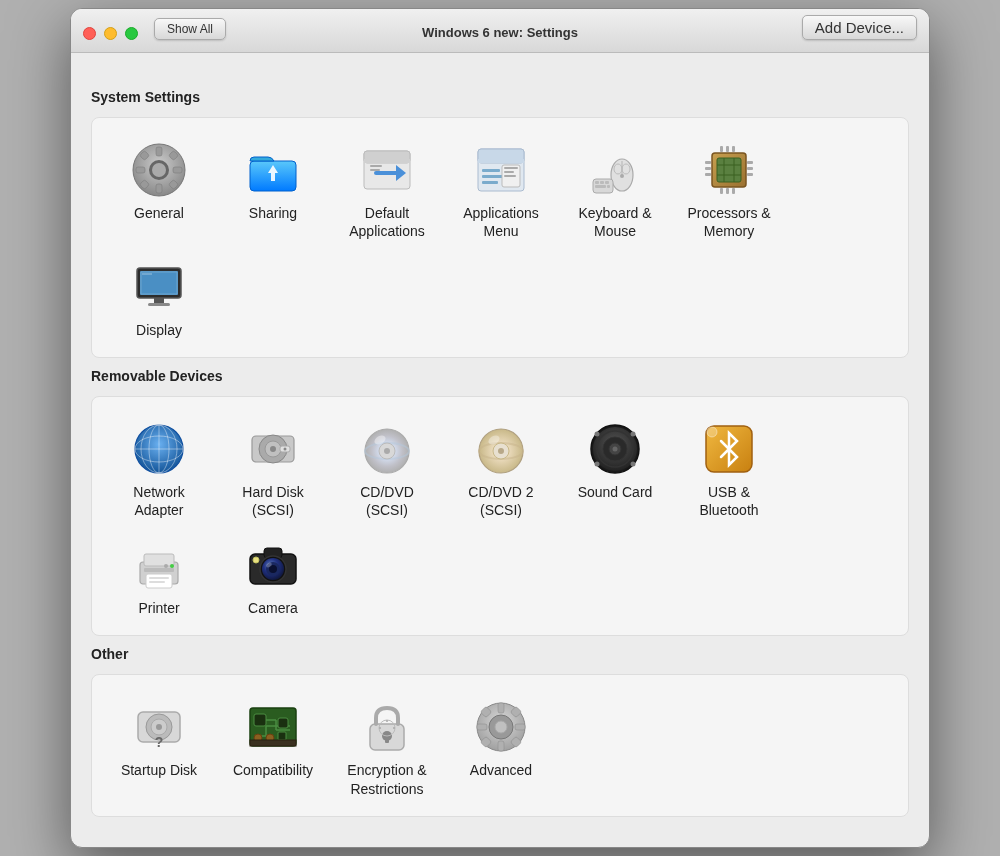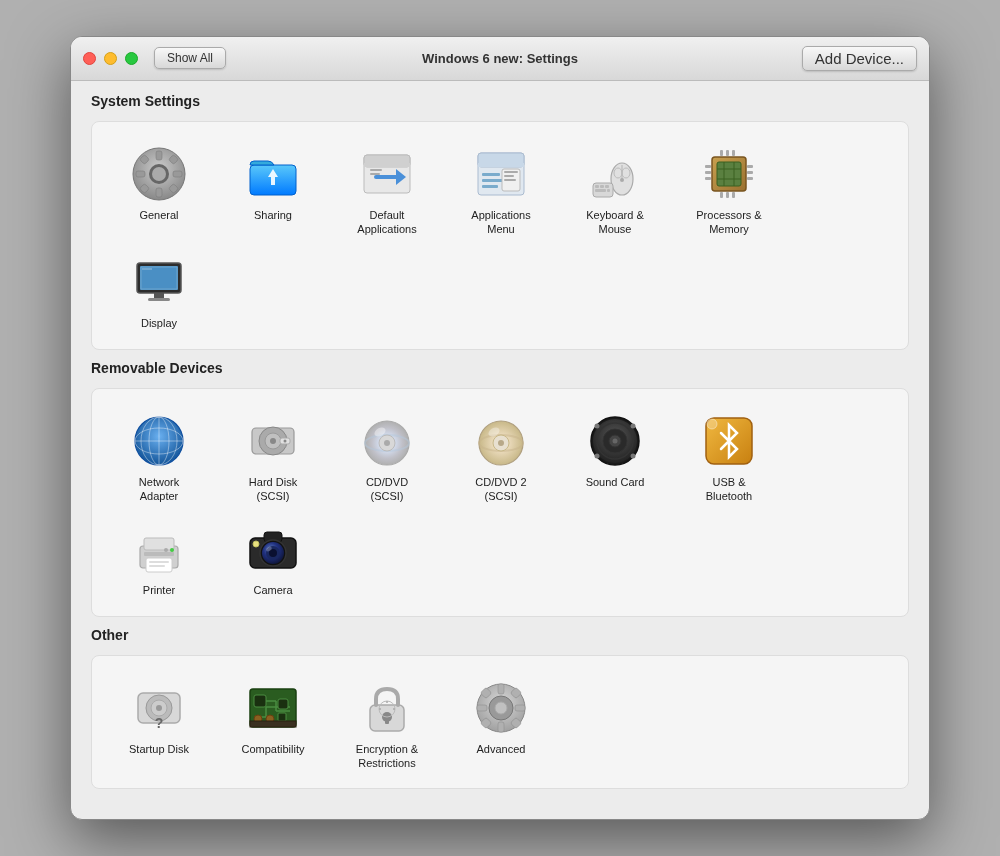--- a/index.html
+++ b/index.html
@@ -16,22 +16,22 @@
       background: #ececec;
       border-radius: 12px;
       box-shadow: 0 20px 60px rgba(0,0,0,0.5), inset 0 1px 0 rgba(255,255,255,0.7);
       overflow: hidden;
       border: 1px solid #888;
     }
     .titlebar {
       background: linear-gradient(to bottom, #f0f0f0, #d8d8d8);
       height: 44px;
       display: flex;
-      align-items: center;
-      padding: 3px 12px;
+      align-items: flex-end;
+      padding: 12px 12px;
       border-bottom: 1px solid #bbb;
       position: relative;
     }
     .traffic-lights {
       display: flex;
       gap: 8px;
       align-items: center;
     }
     .traffic-light {
       width: 13px;
@@ -66,21 +66,21 @@
       background: linear-gradient(to bottom, #f8f8f8, #d8d8d8);
       border: 1px solid #aaa;
       border-radius: 5px;
       padding: 3px 12px;
       font-size: 15px;
       color: #333;
       cursor: pointer;
       box-shadow: 0 1px 2px rgba(0,0,0,0.15);
     }
     .content {
-      padding: 4px 20px 20px;
+      padding: 28px 20px 20px;
     }
     .section {
       margin-bottom: 6px;
     }
     .section-title {
       font-size: 14px;
       font-weight: 700;
       color: #222;
       margin-bottom: 12px;
       margin-top: 8px;
@@ -108,21 +108,21 @@
     }
     .item-icon {
       width: 56px;
       height: 56px;
       display: flex;
       align-items: center;
       justify-content: center;
       margin-bottom: 6px;
     }
     .item-label {
-      font-size: 11px;
+      font-size: 14px;
       color: #222;
       text-align: center;
       line-height: 1.3;
     }
 
     
     svg { display: block; }
   </style>
 </head>
 <body>

